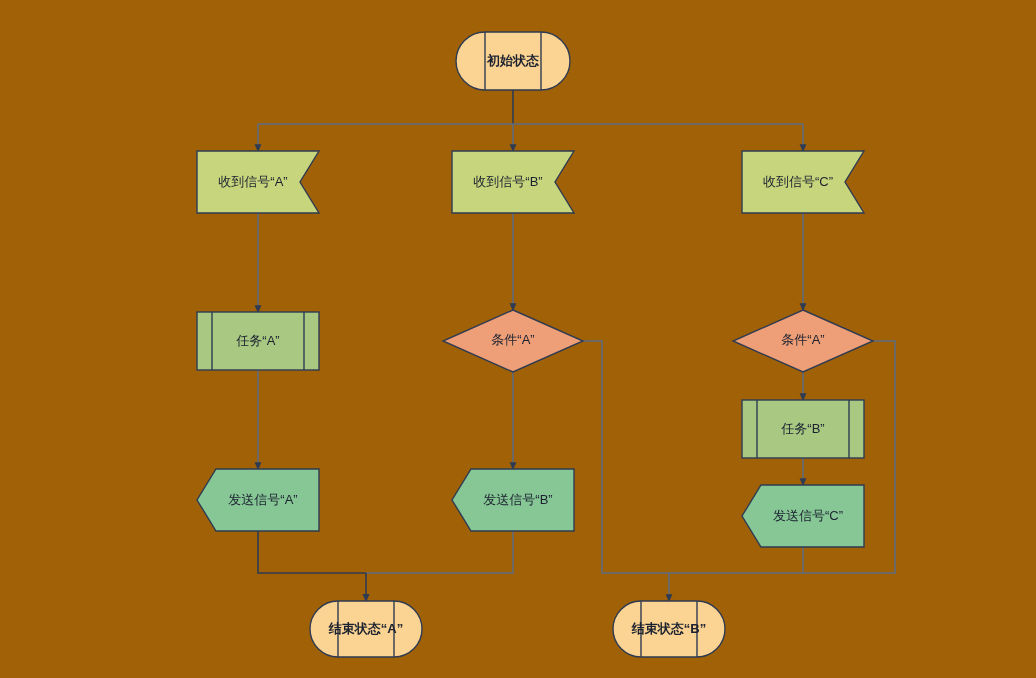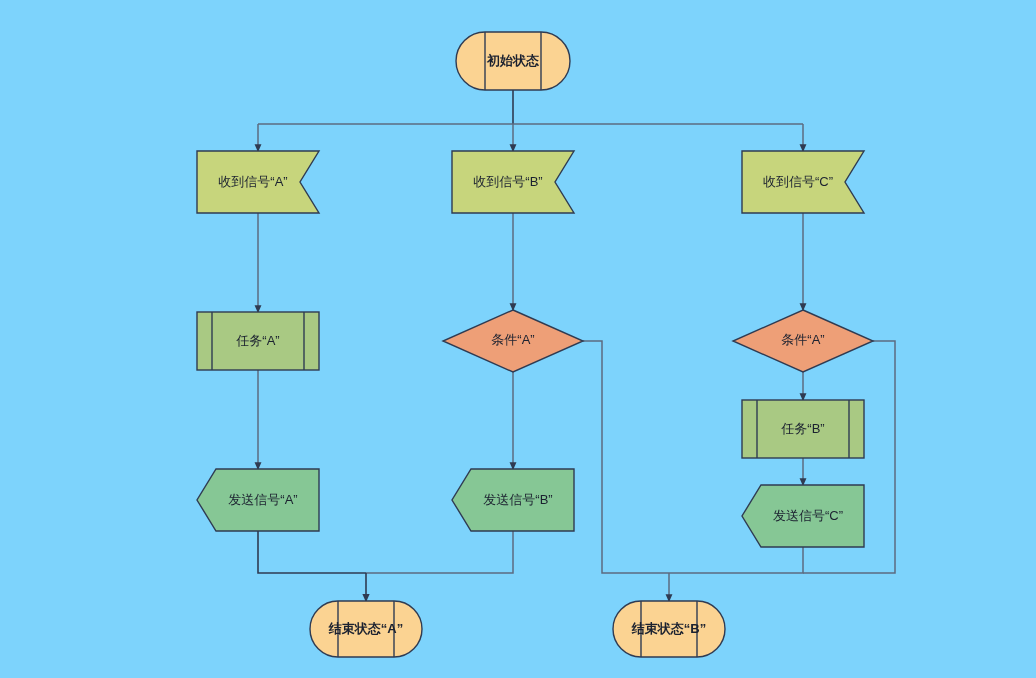--- a/index.html
+++ b/index.html
@@ -5,21 +5,21 @@
 <style>
   html, body {
     margin: 0;
     padding: 0;
     background: #ffffff;
   }
   #canvas-wrap {
     position: relative;
     width: 1036px;
     height: 678px;
-    background: #7dd3fc;
+    background: #a16207;
     font-family: "Liberation Sans", "DejaVu Sans", sans-serif;
     overflow: hidden;
   }
   svg#flow {
     display: block;
     width: 1036px;
     height: 678px;
   }
   .node-shape {
     stroke: #2f3b52;

